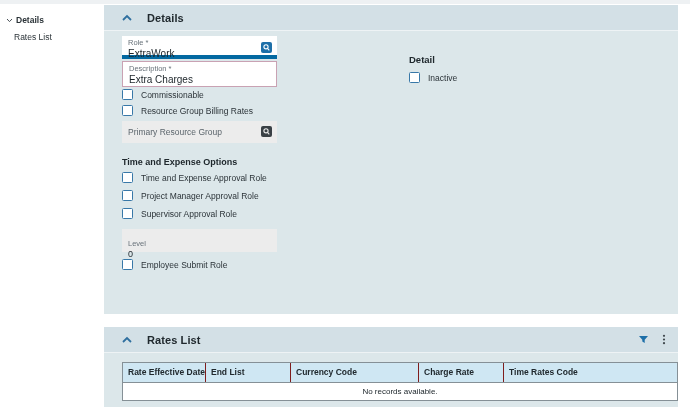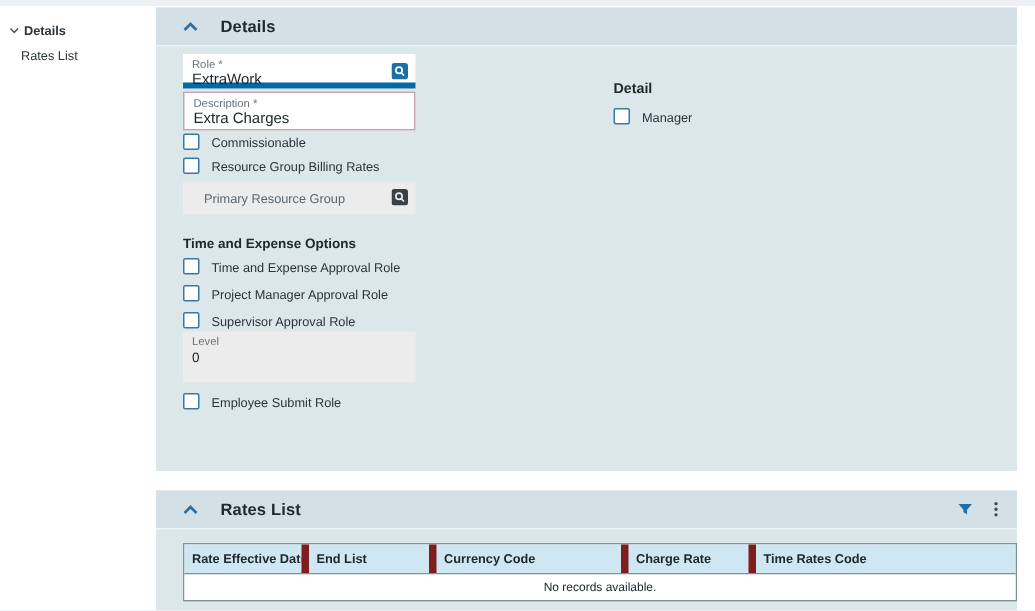--- a/index.html
+++ b/index.html
@@ -34,44 +34,44 @@
 
   
   .col-left{position:absolute;left:18px;top:0;width:155px;}
   .field{box-sizing:border-box;width:155px;padding:3px 6px 0 6px;position:relative;cursor:text;}
   .flabel{font-size:7.5px;color:#68727a;line-height:8px;}
   .fvalue{font-size:10px;color:#1c2429;line-height:11px;margin-top:1px;}
   .role-field{background:#fff;border-bottom:4px solid #0369a1;margin-top:5px;height:23px;}
   .desc-field{background:#fff;border:1px solid #c9a2b3;margin-top:2px;height:26px;}
   .lookup{position:absolute;right:5px;top:6px;display:inline-flex;cursor:pointer;}
   .gray-field{background:#ececec;}
-  .prg-field{margin-top:5px;height:22px;display:flex;align-items:center;padding:0 14px;}
+  .prg-field{margin-top:5px;height:22px;display:flex;align-items:center;padding:0 6px;}
   .ph{font-size:8.5px;color:#5b656c;}
   .prg-field .lookup{top:5px;}
   .desc2-field{margin-top:6px;height:24px;display:flex;align-items:center;padding:0 6px;}
-  .level-field{margin-top:2px;height:34px;padding-top:3px;}
+  .level-field{margin-top:10px;height:23px;padding-top:11px;}
   .level-field .fvalue{font-size:9px;}
 
   .cb-row{display:flex;align-items:center;cursor:pointer;}
   .cb{width:11px;height:11px;box-sizing:border-box;background:#fff;border:1.5px solid #3878a8;
       border-radius:1.5px;margin-right:8px;flex:none;}
   .cb-label{font-size:8.5px;color:#2b3338;}
   .mt6{margin-top:2px;}.mt5{margin-top:5px;}.mt7{margin-top:7px;}
   .sec-heading{font-size:9px;font-weight:bold;color:#20292e;margin-top:14px;}
 
   
   .col-right{position:absolute;left:305px;top:23px;}
   .detail-heading{font-size:9.5px;font-weight:bold;color:#20292e;}
   .col-right .cb-row{margin-top:7px;}
 
   
   .grid{margin:9px 0 0 18px;width:556px;box-sizing:border-box;border:1px solid #859096;background:#fff;}
   .thead{display:flex;background:#cfe7f3;border-bottom:1px solid #859096;}
   .th{box-sizing:border-box;height:19px;padding:4px 0 0 5px;font-size:8.5px;font-weight:bold;
-      color:#20292e;border-right:5px solid #7f1d1d;cursor:pointer;overflow:hidden;white-space:nowrap;}
+      color:#20292e;border-right:1px solid #7f1d1d;cursor:pointer;overflow:hidden;white-space:nowrap;}
   .th:last-child{border-right:none;flex:1;}
   .empty-row{background:#fff;height:17px;line-height:17px;text-align:center;font-size:8px;color:#20292e;}
 </style>
 </head>
 <body>
 
 <div class="topstrip"></div>
 
 <div class="sidebar">
   <div class="side-item root">
@@ -162,21 +162,21 @@
       <div class="cb-row mt7">
         <span class="cb"></span>
         <span class="cb-label">Employee Submit Role</span>
       </div>
     </div>
 
     <div class="col-right">
       <div class="detail-heading">Detail</div>
       <div class="cb-row">
         <span class="cb"></span>
-        <span class="cb-label">Manager</span>
+        <span class="cb-label">Inactive</span>
       </div>
     </div>
   </div>
 </div>
 
 <div class="panel rates">
   <div class="panel-header">
     <span class="chev-btn">
       <svg width="10" height="8" viewBox="0 0 10 8">
           <polyline points="1,6 5,2 9,6" fill="none" stroke="#2f6f9f" stroke-width="1.8"></polyline>

